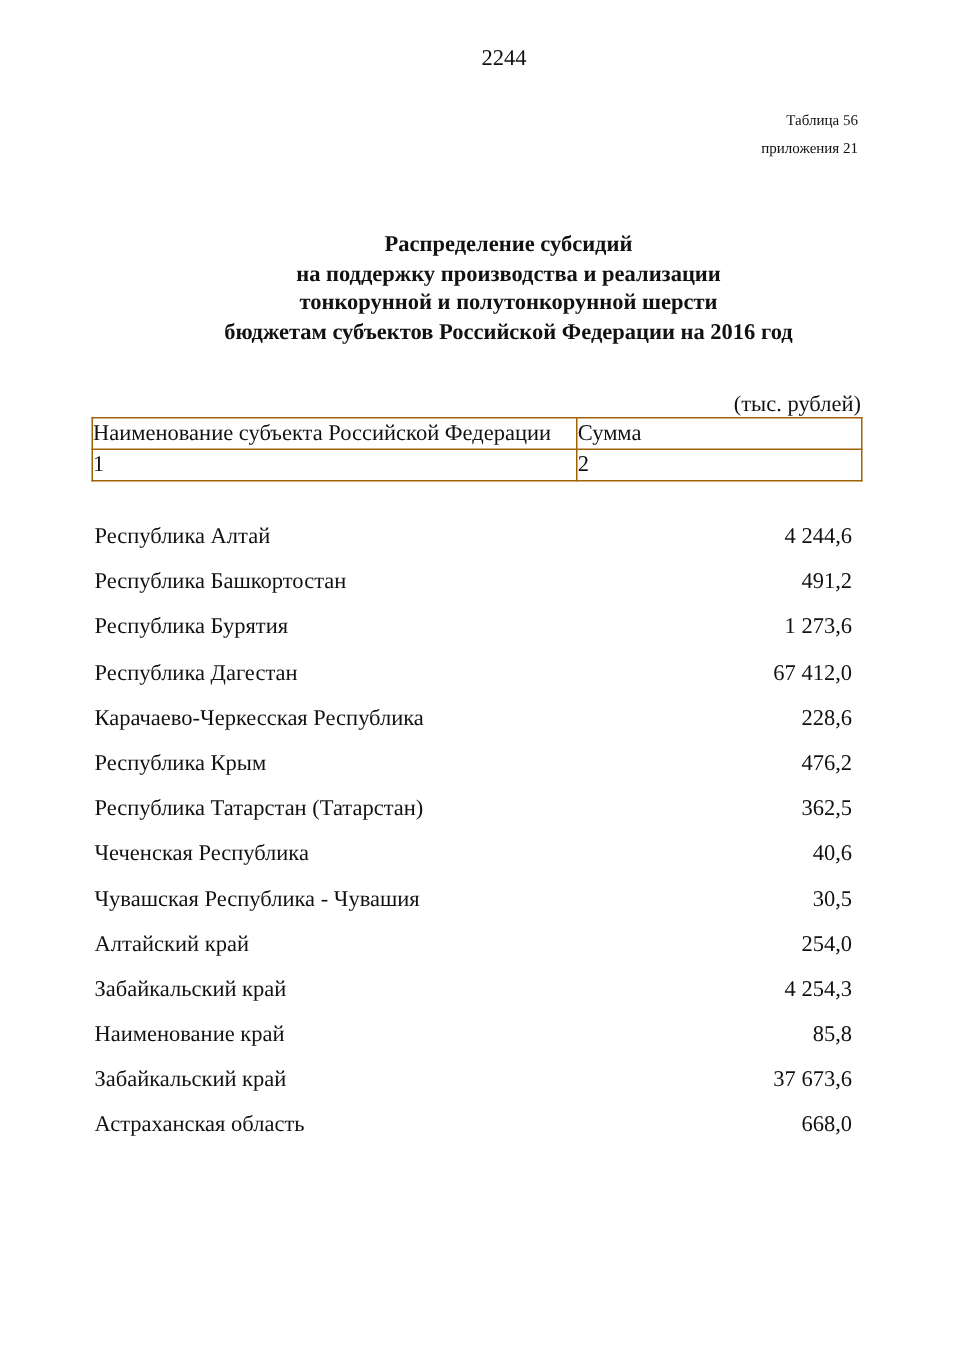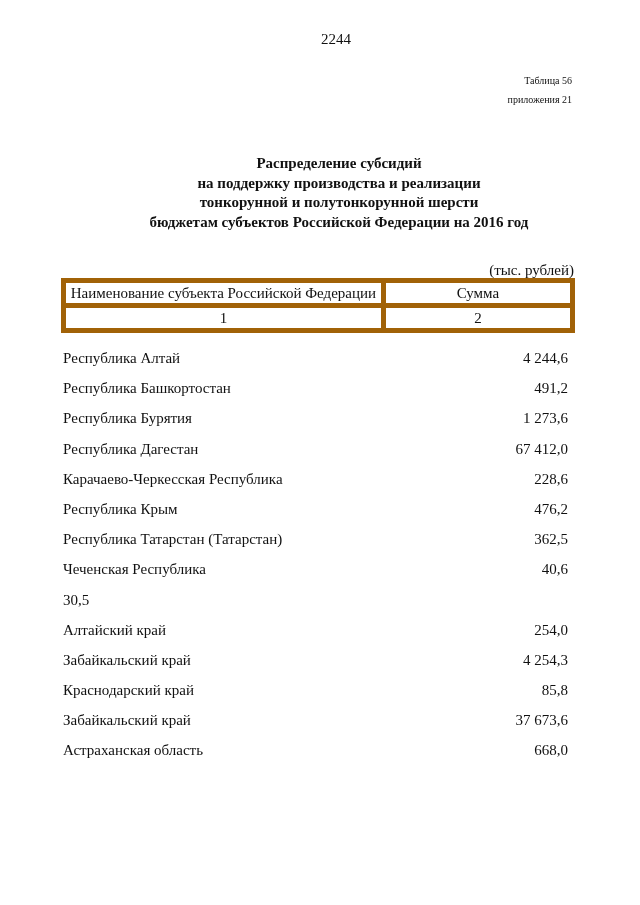--- a/index.html
+++ b/index.html
@@ -53,22 +53,22 @@
     }
     .header-table {
       position: absolute;
       top: 278px;
       left: 61px;
       width: 514px;
       border-collapse: collapse;
       font-size: 15px;
     }
     .header-table td {
-      border: 5px solid #a16207;
-      text-align: center;
+      border: 1px solid #a16207;
+      text-align: left;
       height: 20px;
       padding: 0;
     }
     .header-table td.col-name { width: 324px; }
     .header-table td.col-sum { width: 190px; }
     .rows {
       position: absolute;
       top: 348px;
       left: 63px;
       width: 505px;
@@ -143,32 +143,33 @@
     </div>
   <div class="row">
       <span>Республика Татарстан (Татарстан)</span>
       <span class="amount">362,5</span>
     </div>
   <div class="row">
       <span>Чеченская Республика</span>
       <span class="amount">40,6</span>
     </div>
   <div class="row">
+      <span>Чувашская Республика - Чувашия</span>
       <span class="amount">30,5</span>
     </div>
   <div class="row">
       <span>Алтайский край</span>
       <span class="amount">254,0</span>
     </div>
   <div class="row">
       <span>Забайкальский край</span>
       <span class="amount">4 254,3</span>
     </div>
   <div class="row">
-      <span>Краснодарский край</span>
+      <span>Наименование край</span>
       <span class="amount">85,8</span>
     </div>
   <div class="row">
       <span>Забайкальский край</span>
       <span class="amount">37 673,6</span>
     </div>
   <div class="row">
       <span>Астраханская область</span>
       <span class="amount">668,0</span>
     </div>

